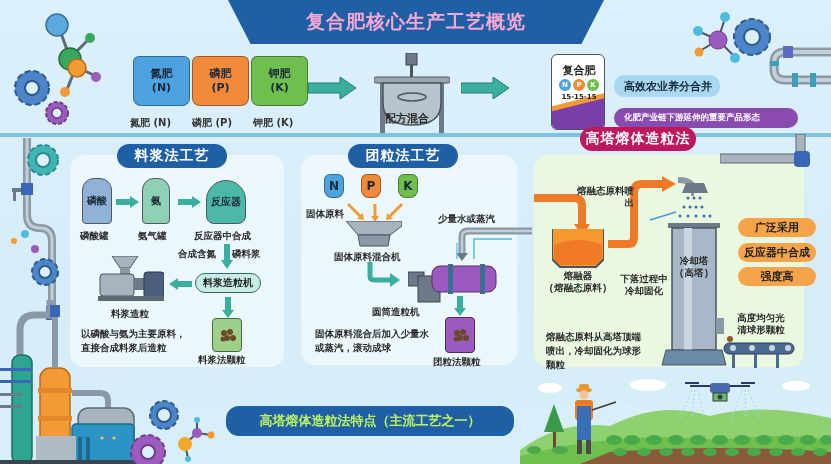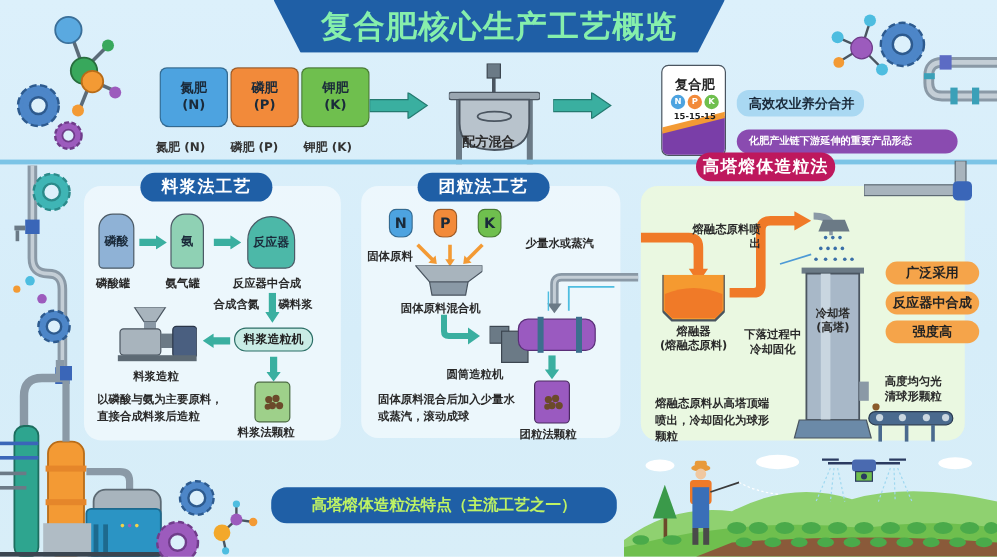--- a/index.html
+++ b/index.html
@@ -10,40 +10,40 @@
     position: relative;
     color: #222;
   }
   .abs { position: absolute; }
   .title-banner {
     position: absolute; left: 228px; top: 0; width: 376px; height: 44px;
     background: #1f5fa6;
     clip-path: polygon(0 0, 100% 0, 94% 100%, 6% 100%);
     border-radius: 0 0 10px 10px;
     display: flex; align-items: center; justify-content: center;
-    color: #86efac; font-weight: bold; font-size: 26px; letter-spacing: 1px;
+    color: #f9a8d4; font-weight: bold; font-size: 19px; letter-spacing: 1px;
   }
   .divider { position: absolute; left: 0; width: 831px; height: 4px; background: #7cc4e6; }
   .bag {
     position: absolute; width: 57px; height: 50px; border-radius: 6px 6px 8px 8px;
     display: flex; flex-direction: column; align-items: center; justify-content: center;
     font-size: 11px; font-weight: bold; line-height: 1.25; color: #1a2a3a;
     border: 1.5px solid rgba(0,0,0,0.35);
   }
   .bag-cap { position: absolute; font-size: 10px; font-weight: bold; color: #333; white-space: nowrap; }
   .panel {
     position: absolute; border-radius: 14px;
     background: rgba(240, 248, 253, 0.85);
   }
   .panel-title {
     position: absolute; height: 24px; border-radius: 12px;
     color: #fff; font-weight: bold; font-size: 14px;
     display: flex; align-items: center; justify-content: center; letter-spacing: 1px;
   }
-  .lbl { position: absolute; font-size: 9.5px; font-weight: bold; color: #2a2a2a; white-space: nowrap; line-height: 1.3; }
+  .lbl { position: absolute; font-size: 9.5px; font-weight: bold; color: #2a2a2a; white-space: nowrap; line-height: 1.3; font-family: Liberation Mono, monospace; }
   .desc { position: absolute; font-size: 9.5px; font-weight: bold; color: #2a2a2a; line-height: 1.45; }
   .tank {
     position: absolute; border-radius: 12px 12px 4px 4px;
     display: flex; align-items: center; justify-content: center;
     font-size: 10px; font-weight: bold; color: #1a2a3a;
     border: 1.5px solid #4b5a66;
   }
   .pill {
     position: absolute; border-radius: 12px; background: #f5a44a;
     font-size: 11px; font-weight: bold; color: #222;
@@ -303,21 +303,21 @@
     <path d="M31 14 L35 20 L39 14 Z" fill="#f39a34"></path>
   <path d="M62 2 L48 16" stroke="#f39a34" stroke-width="3"></path>
     <path d="M53 17 L46 18 L47 11 Z" fill="#f39a34"></path>
 </svg>
 <svg class="abs" style="left:346px;top:221px" width="56" height="26">
   <path d="M0 0 L56 0 L56 5 L44 14 L12 14 Z" fill="#a8b4bd" stroke="#4a5560"></path>
   <path d="M12 14 L44 14 L42 25 L14 25 Z" fill="#8a99a6" stroke="#4a5560"></path>
 </svg>
 <div class="lbl" style="left:334px;top:252px">固体原料混合机</div>
 
-<div class="lbl" style="left:438px;top:198px">少量水或蒸汽</div>
+<div class="lbl" style="left:438px;top:214px">少量水或蒸汽</div>
 <svg class="abs" style="left:452px;top:225px" width="80" height="38">
   <path d="M80 6 L16 6 Q10 6 10 12 L10 30" fill="none" stroke="#8a99a6" stroke-width="7"></path>
   <path d="M80 6 L16 6 Q10 6 10 12 L10 30" fill="none" stroke="#c4ced6" stroke-width="2.5"></path>
   <path d="M4 28 L10 36 L16 28 Z" fill="#6b7a86"></path>
   <path d="M60 14 L22 14 L22 34" fill="none" stroke="#4dbde0" stroke-width="1.5"></path>
   <line x1="5" y1="18" x2="5" y2="34" stroke="#4dbde0" stroke-width="1.2"></line>
 </svg>
 
 <svg class="abs" style="left:366px;top:262px" width="36" height="30">
   <path d="M4 0 L4 14 Q4 18 8 18 L26 18" fill="none" stroke="#3aafa0" stroke-width="5"></path>

